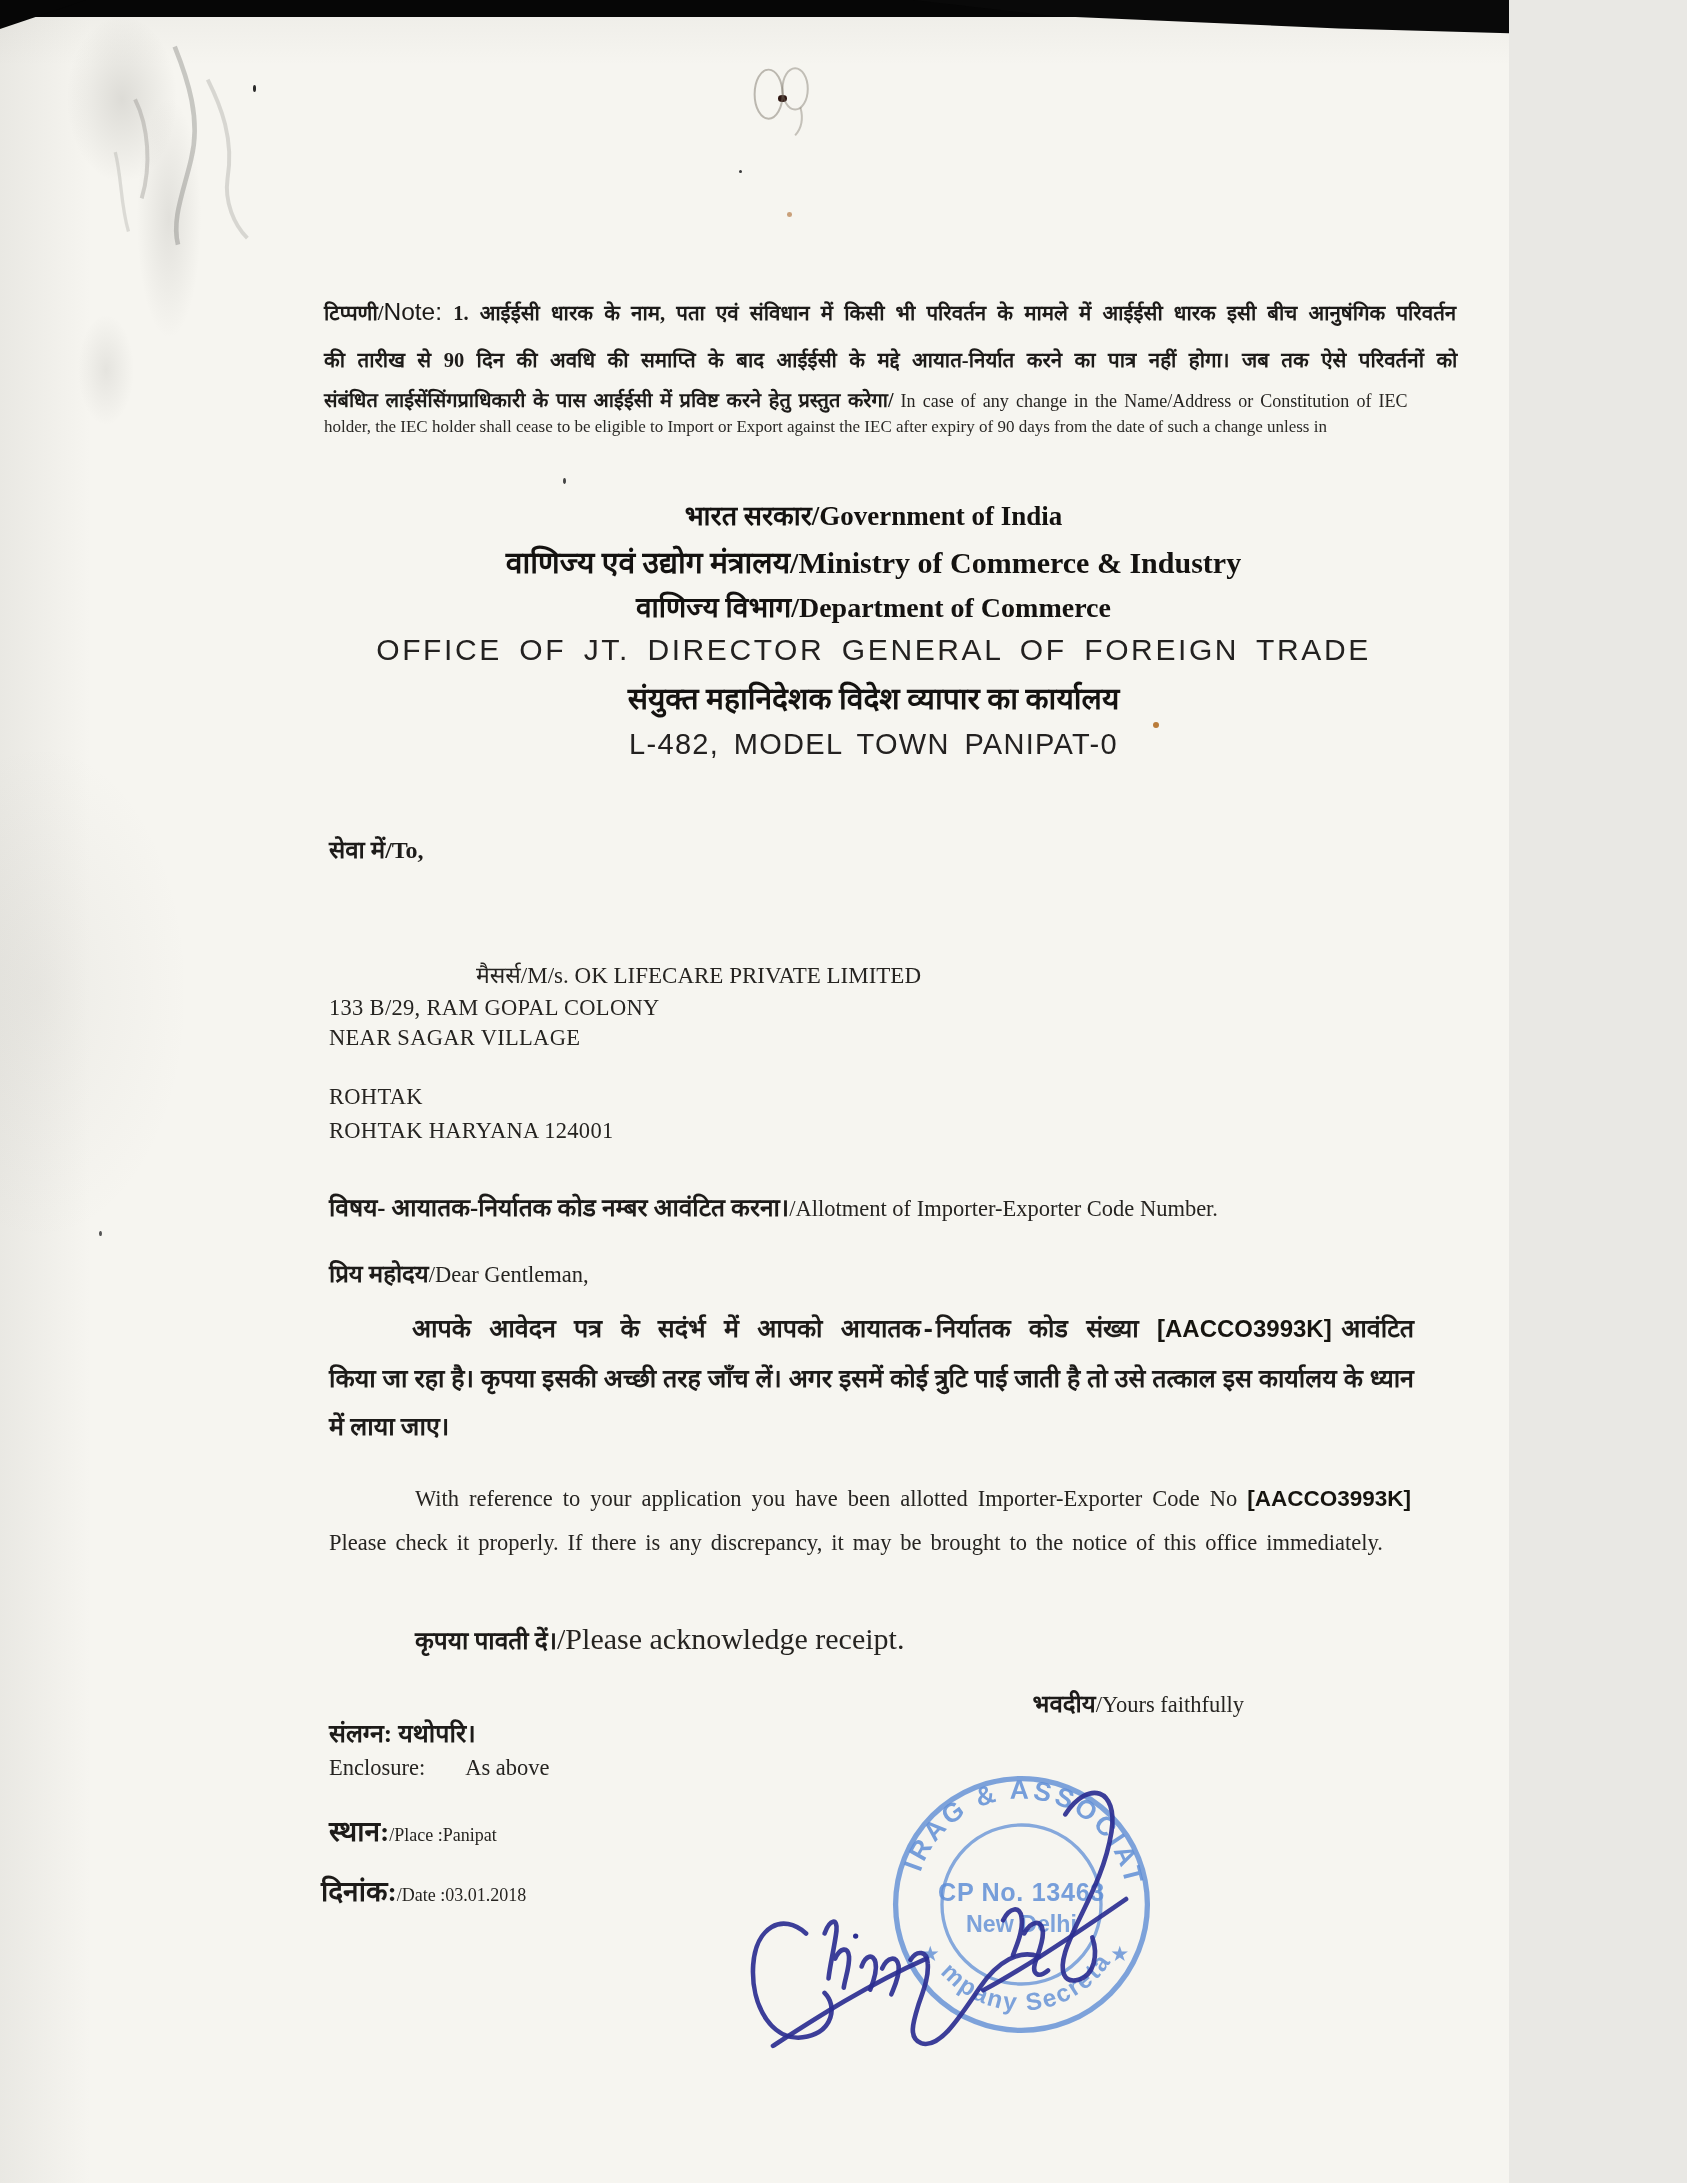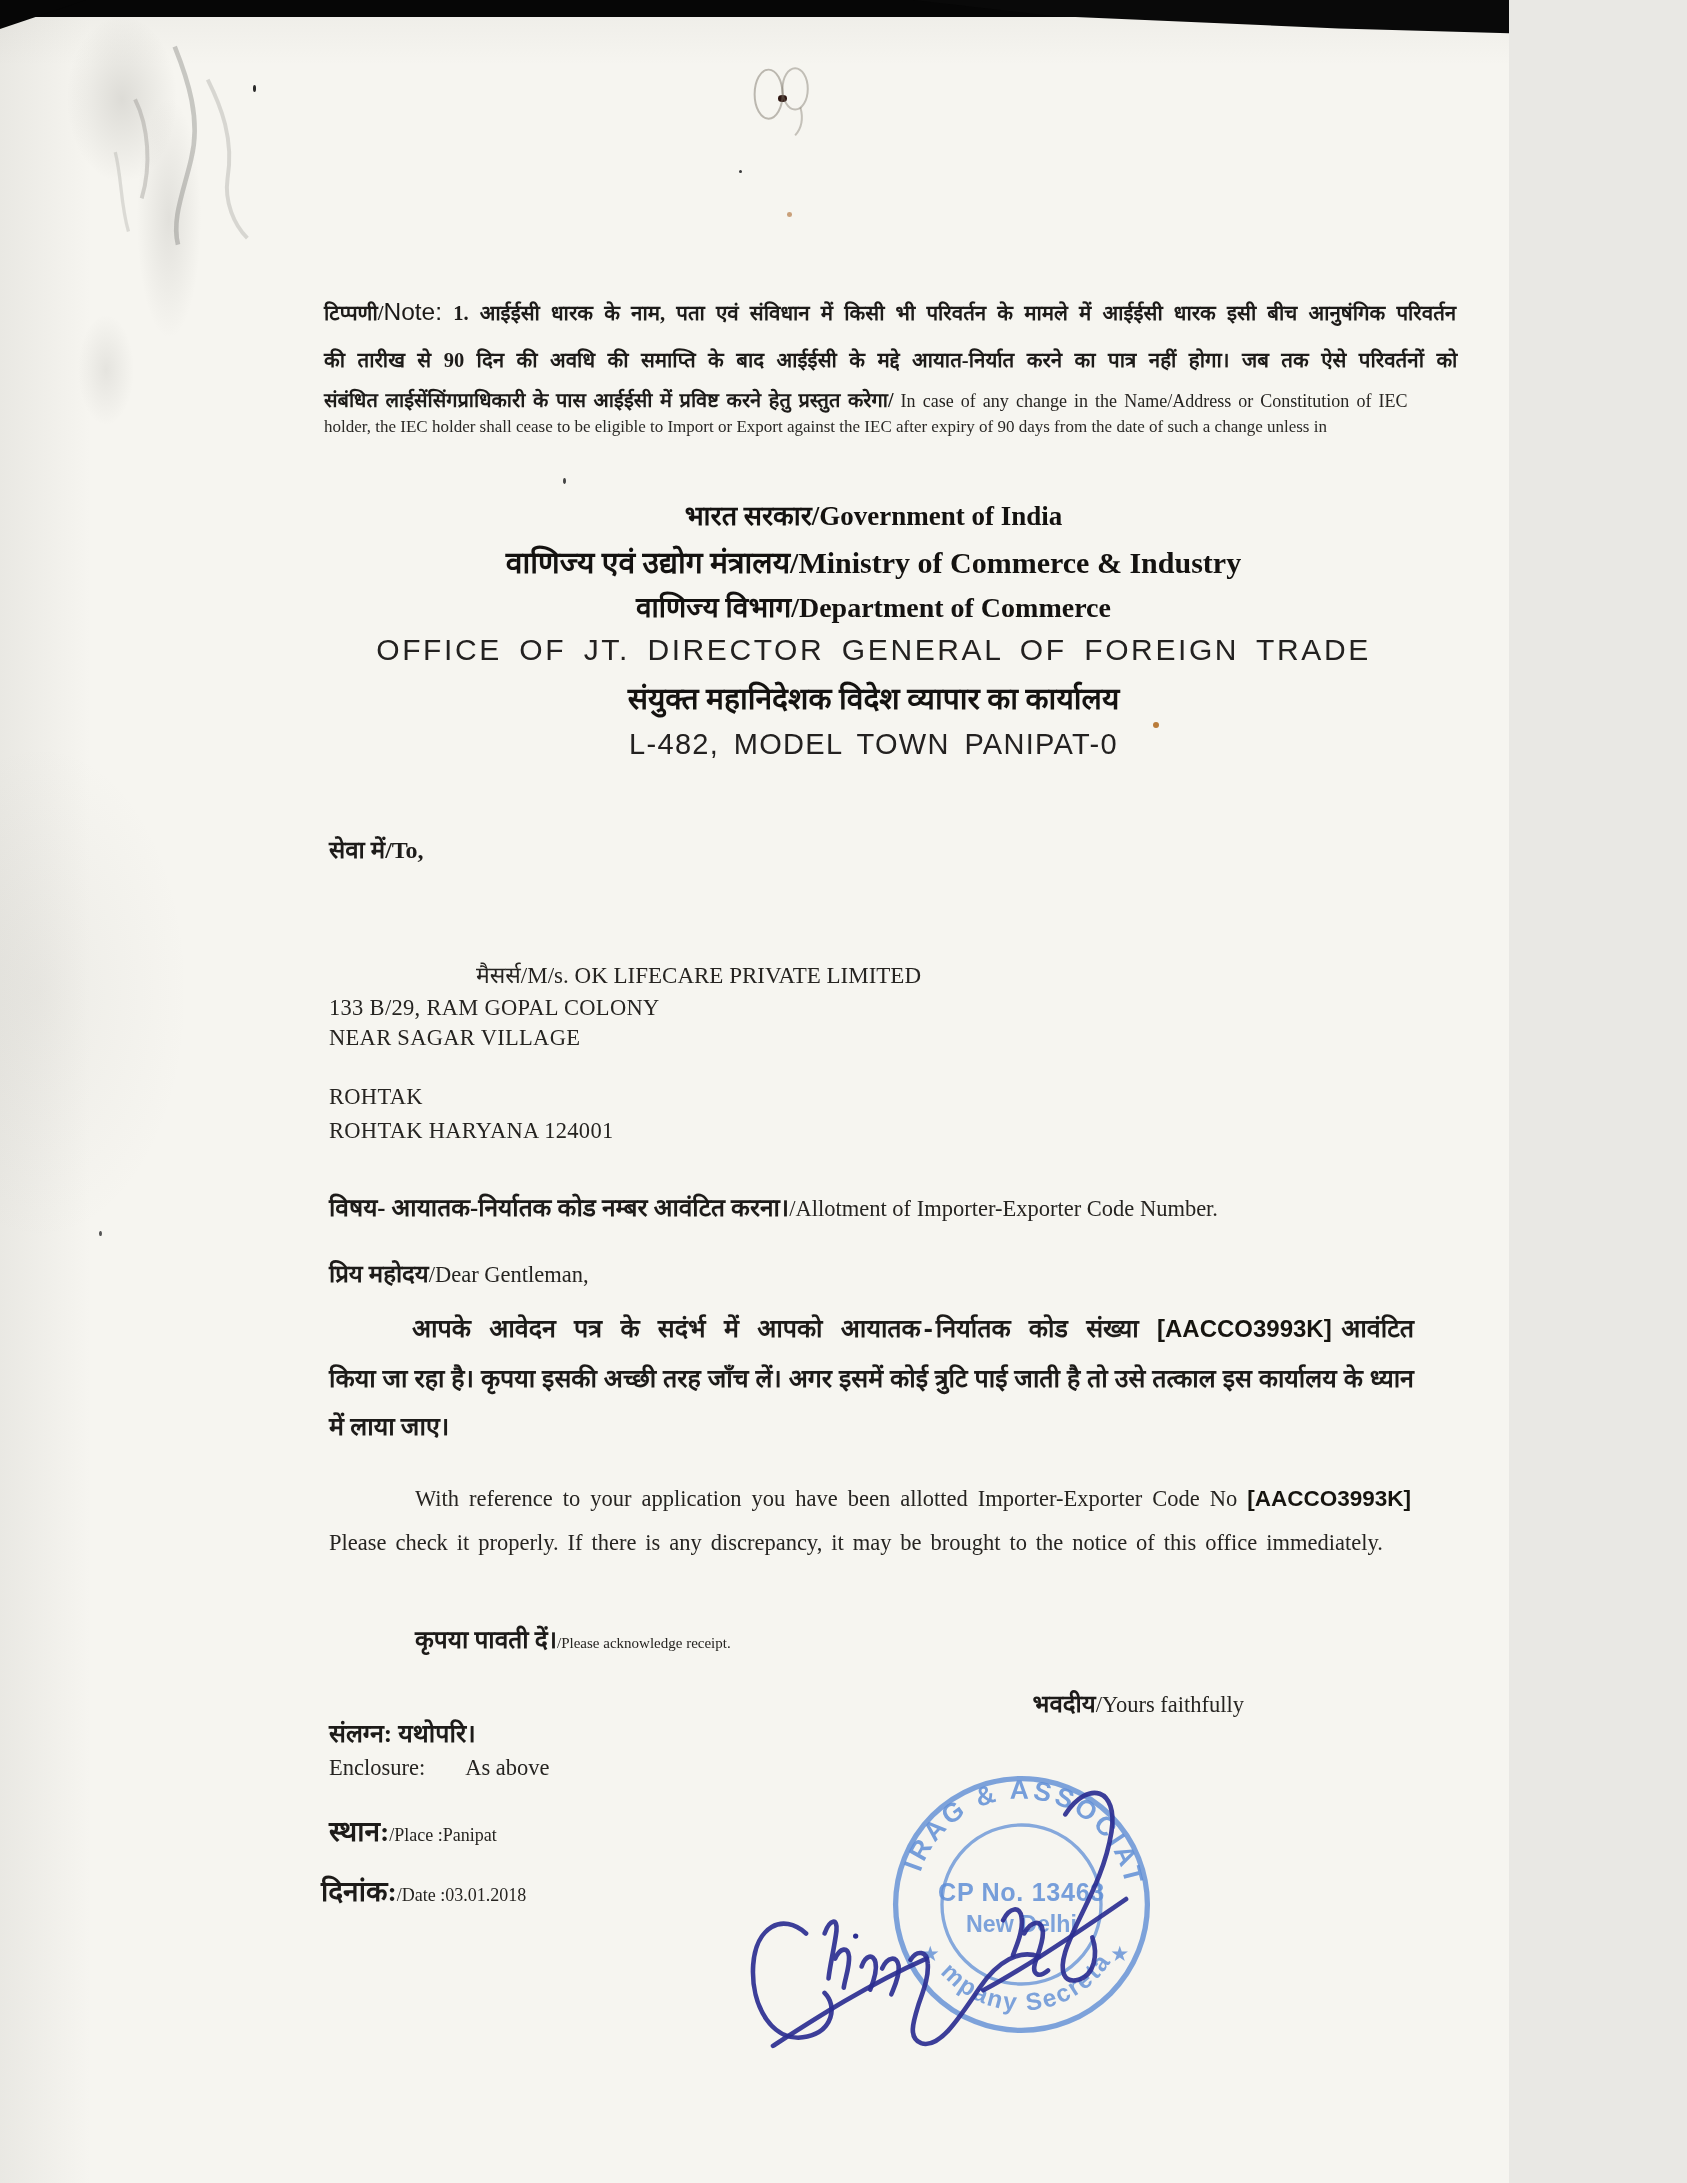--- a/index.html
+++ b/index.html
@@ -110,21 +110,21 @@
 
   <div class="abs para" style="left:329px;top:1305px;width:1085px;font-size:25px;line-height:48px;text-indent:83px;">
     <span class="hi" style="font-weight:600;font-family:Liberation Mono, monospace;">आपके  आवेदन पत्र के सदंर्भ में आपको आयातक-निर्यातक कोड संख्या </span><span class="code" style="font-size:24px;">[AACCO3993K]</span><span class="hi" style="font-weight:600;">  आवंटित किया जा रहा है। कृपया इसकी अच्छी तरह जाँच लें। अगर इसमें कोई त्रुटि पाई जाती है तो उसे तत्काल इस कार्यालय के ध्यान में लाया जाए।</span>
   </div>
 
   <div class="abs para serif" style="left:329px;top:1477px;width:1082px;font-size:22.5px;line-height:44px;text-indent:86px;word-spacing:3.3px;">
     <span>With reference to your application you have been allotted Importer-Exporter Code No </span><span class="code" style="font-size:22.5px;">[AACCO3993K]</span><span>  Please check it properly. If there is any discrepancy, it may be brought to the notice of this office immediately.</span>
   </div>
 
   <div class="abs nowrap" style="left:415px;top:1622px;">
-    <span class="hi" style="font-size:24.5px;">कृपया पावती दें।</span><span class="serif" style="font-size:15px;">/Please acknowledge receipt.</span>
+    <span class="hi" style="font-size:24.5px;">कृपया पावती दें।</span><span class="serif" style="font-size:30px;">/Please acknowledge receipt.</span>
   </div>
 
   <div class="abs nowrap" style="right:265px;top:1686px;text-align:right;">
     <span class="hi" style="font-size:24px;">भवदीय</span><span class="serif" style="font-size:22.5px;">/Yours faithfully</span>
   </div>
 
   <div class="abs hi nowrap" style="left:329px;top:1715px;font-size:25px;">संलग्न: यथोपरि।</div>
   <div class="abs serif nowrap" style="left:329px;top:1755px;font-size:22.5px;">
     <span>Enclosure:</span><span style="margin-left:40px;">As above</span>
   </div>

